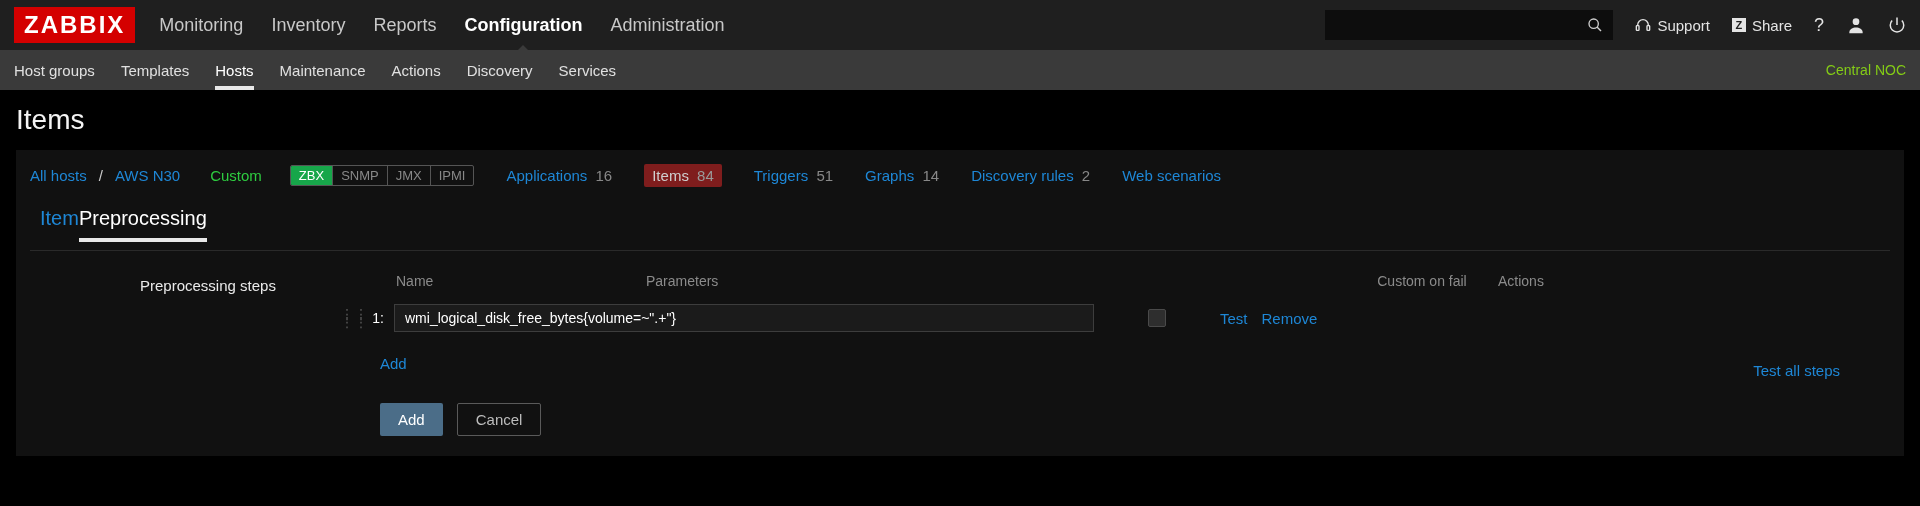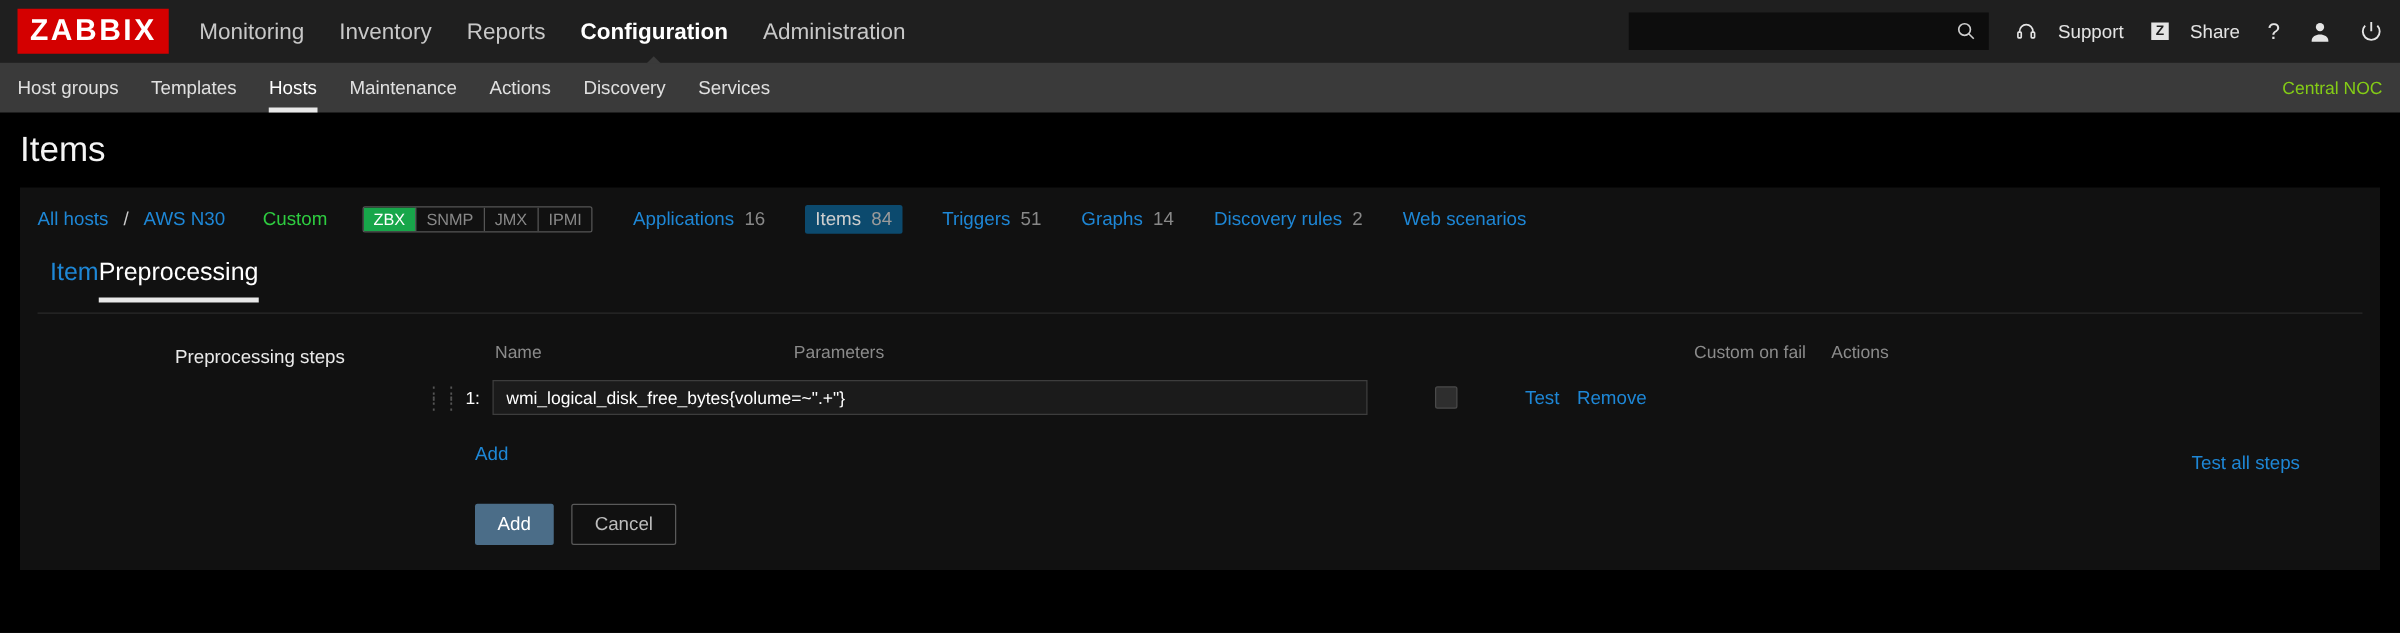--- a/index.html
+++ b/index.html
@@ -34,21 +34,21 @@
     content:""; position:absolute; bottom:-1px; left:50%; transform:translateX(-50%);
     width:0; height:0; border-left:6px solid transparent; border-right:6px solid transparent;
     border-bottom:6px solid #3a3a3a;
   }
   .top-right { margin-left:auto; display:flex; align-items:center; gap:22px; color:#d9d9d9; }
   .searchbox {
     width:288px; height:30px; background:#0d0d0d; display:flex; align-items:center;
     justify-content:flex-end; padding:0 10px; color:#aaa;
   }
   .icon { display:inline-flex; align-items:center; justify-content:center; }
-  .top-link { display:flex; align-items:center; gap:17px; cursor:pointer; font-size:15px; color:#e4e4e4;}
+  .top-link { display:flex; align-items:center; gap:6px; cursor:pointer; font-size:15px; color:#e4e4e4;}
   .top-icon-btn { cursor:pointer; color:#e4e4e4; }
 
   
   .subnav {
     background:#3a3a3a;
     height:40px;
     display:flex; align-items:center; gap:26px;
     padding:0 14px; font-size:15px; color:#e0e0e0;
   }
   .subnav a { cursor:pointer; color:#e0e0e0; height:100%; display:flex; align-items:center; position:relative;}
@@ -68,32 +68,32 @@
   .host-line a.link { color:#1e87d6; cursor:pointer; }
   .host-line .sep { color:#ccc; }
   .host-line .enabled { color:#2ecc40; }
   .iface-group {
     display:inline-flex; border:1px solid #555; border-radius:2px; overflow:hidden; font-size:13px;
   }
   .iface-group span { padding:2px 8px; color:#888; border-right:1px solid #555;}
   .iface-group span:last-child { border-right:none;}
   .iface-group span.on { background:#17a64a; color:#fff;}
   .host-line .count { color:#888; margin-left:4px;}
-  .host-line .tab-current { background:#0c4a6e; color:#cfcfcf; padding:3px 8px; border-radius:2px; }
+  .host-line .tab-current { background:#7f1d1d; color:#cfcfcf; padding:3px 8px; border-radius:2px; }
   .host-line .tab-current .count { color:#9a9a9a; }
 
   .tabs { display:flex; margin-top:20px; margin-bottom:8px; padding-left:10px; font-size:20px;text-align:center;}
   .tabs a { cursor:pointer; color:#1e87d6; padding-bottom:8px;}
   .tabs a.active { color:#fff; border-bottom:4px solid #e8e8e8; }
   .tabs-line { height:1px; background:#2a2a2a; margin-bottom:22px;}
 
   .form-area { padding-left:110px; }
   .form-row { display:flex; align-items:flex-start; gap:20px;justify-content:flex-end; }
   .row-label { width:180px; text-align:left; color:#eaeaea; padding-top:4px; font-size:15px;}
-  .col-headers { flex:1; display:flex; gap:5px; color:#8b8b8b; font-size:14px; }
+  .col-headers { flex:1; display:flex; gap:16px; color:#8b8b8b; font-size:14px; }
   .col-name { width:290px; padding-left:56px; }
   .col-params { width:700px; }
   .col-fail { width:120px; text-align:center;}
   .col-actions { width:150px; }
 
   .step-row { display:flex; align-items:center; gap:10px; margin-top:10px;}
   .drag-handle { width:16px; color:#555; cursor:grab; font-size:14px; line-height:8px;}
   .step-num { color:#fff; width:18px; text-align:right; }
   .select {
     width:280px; height:28px;

